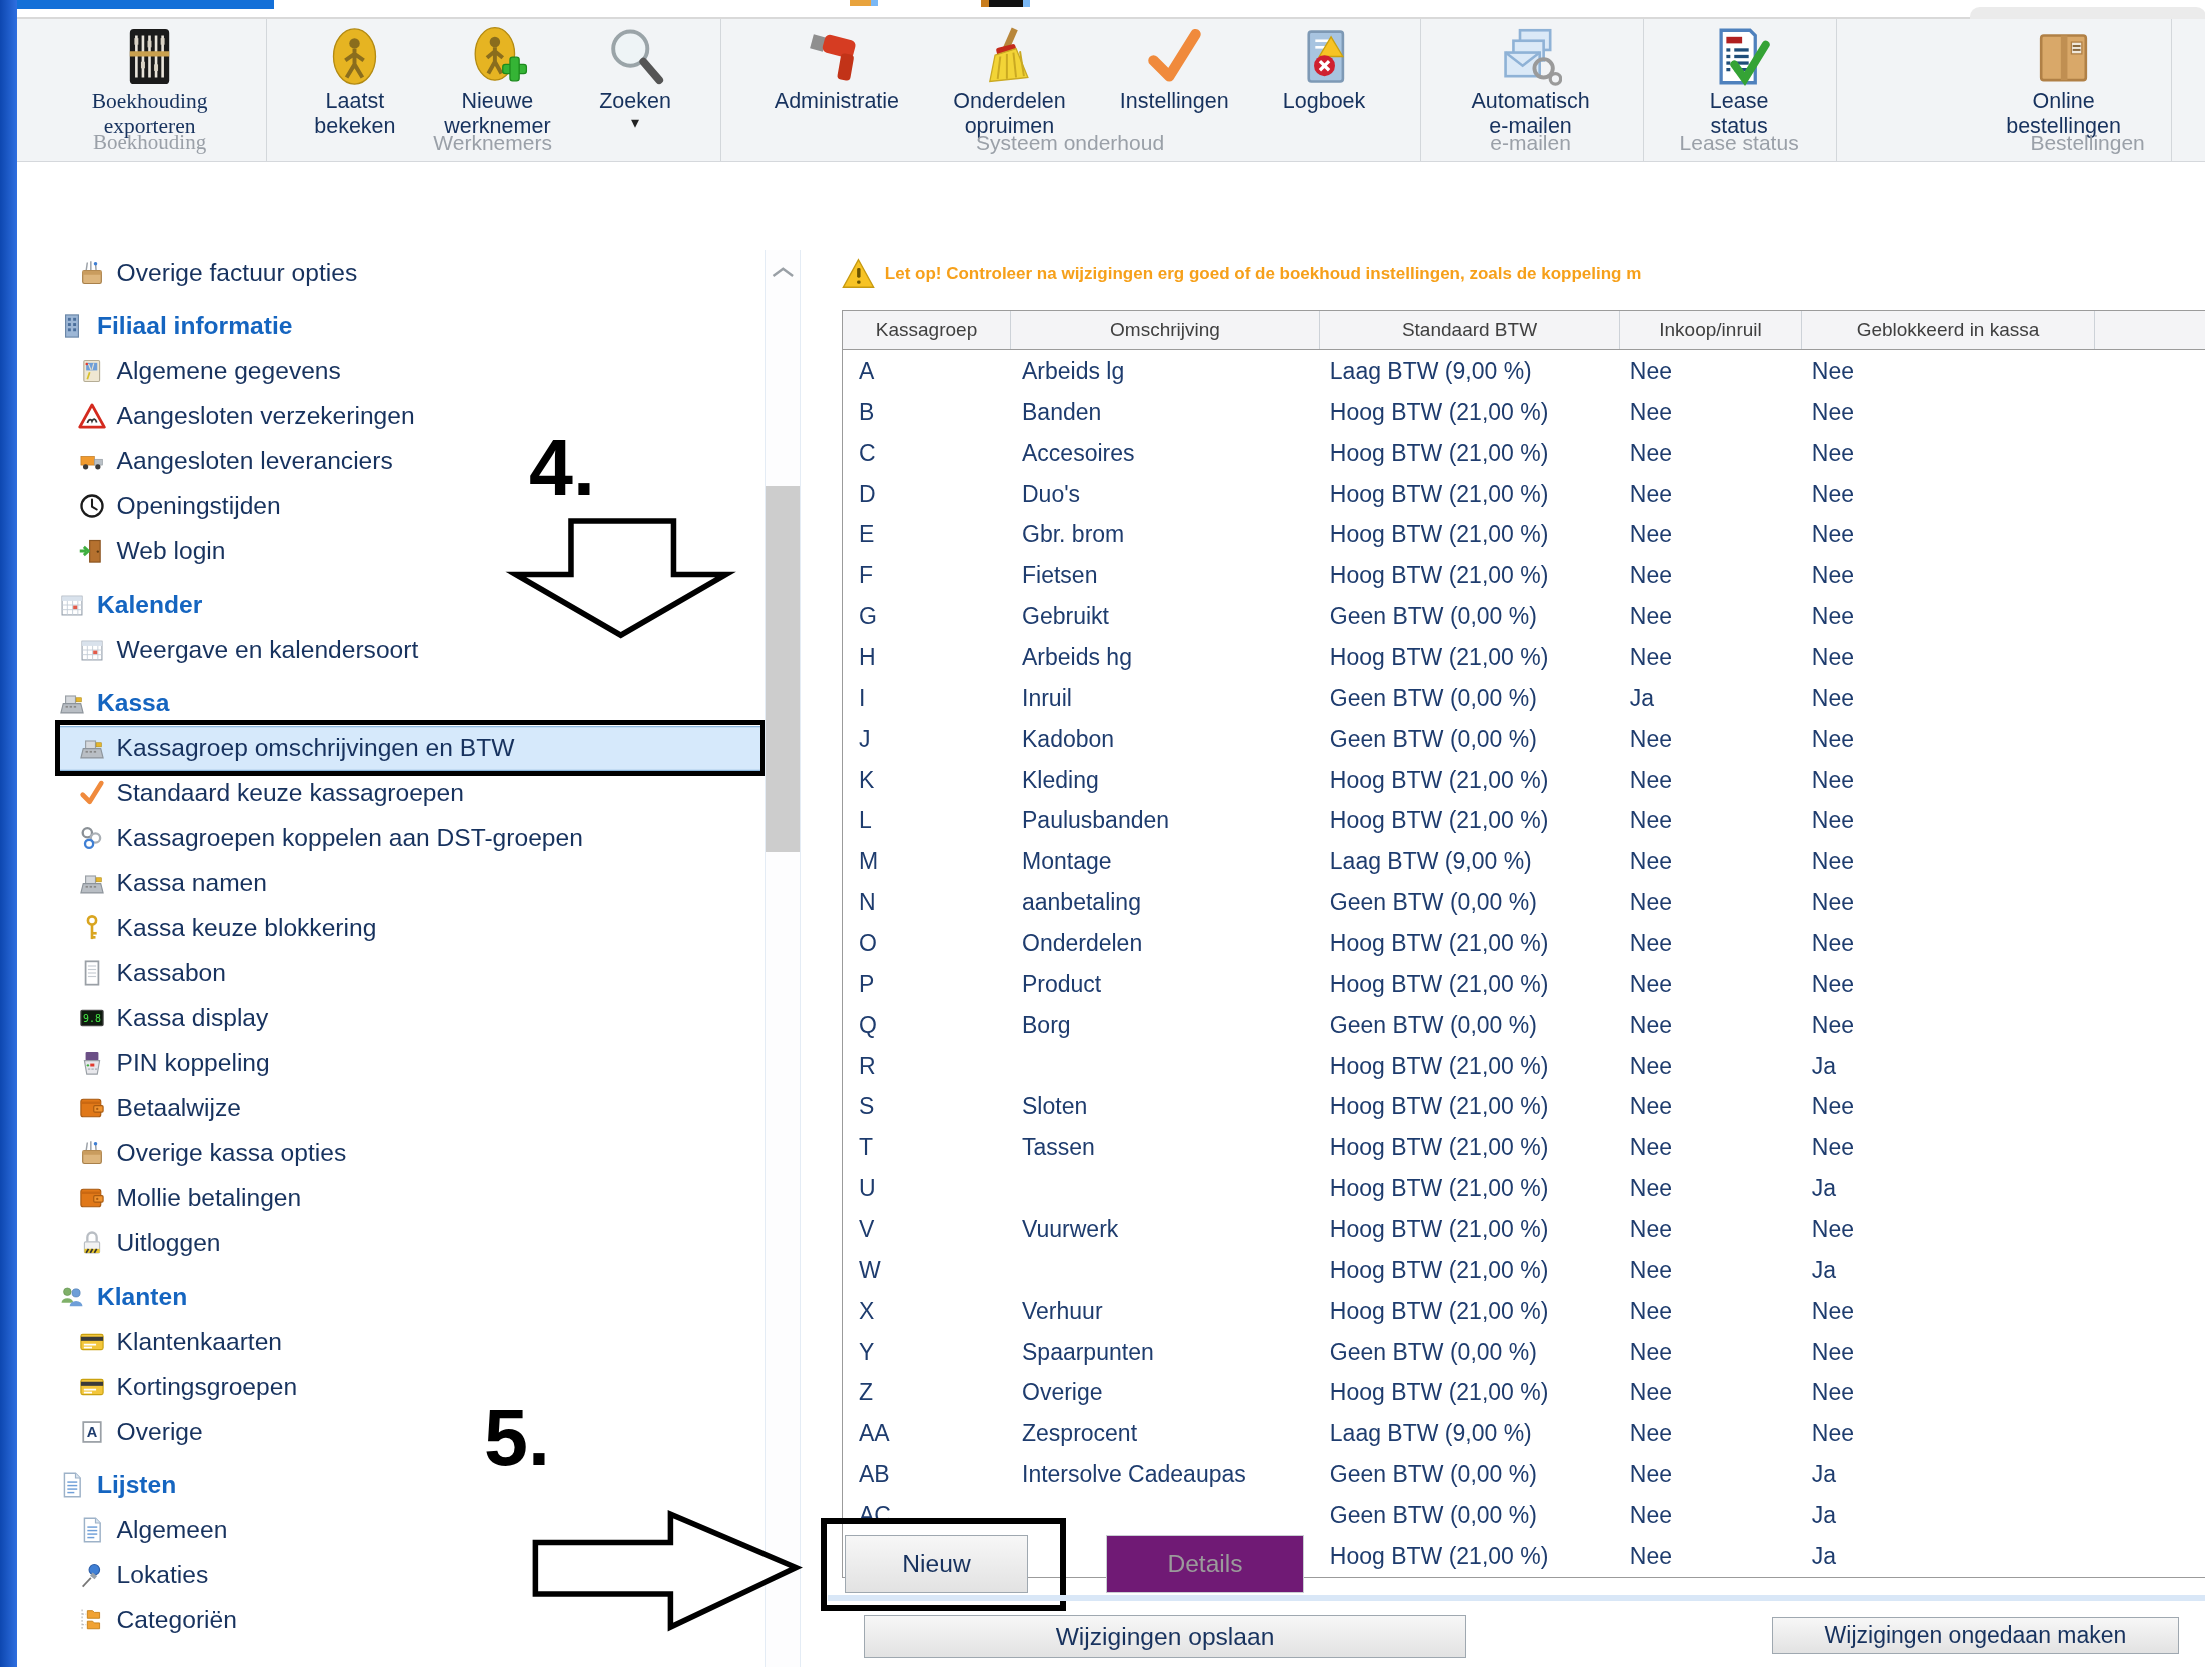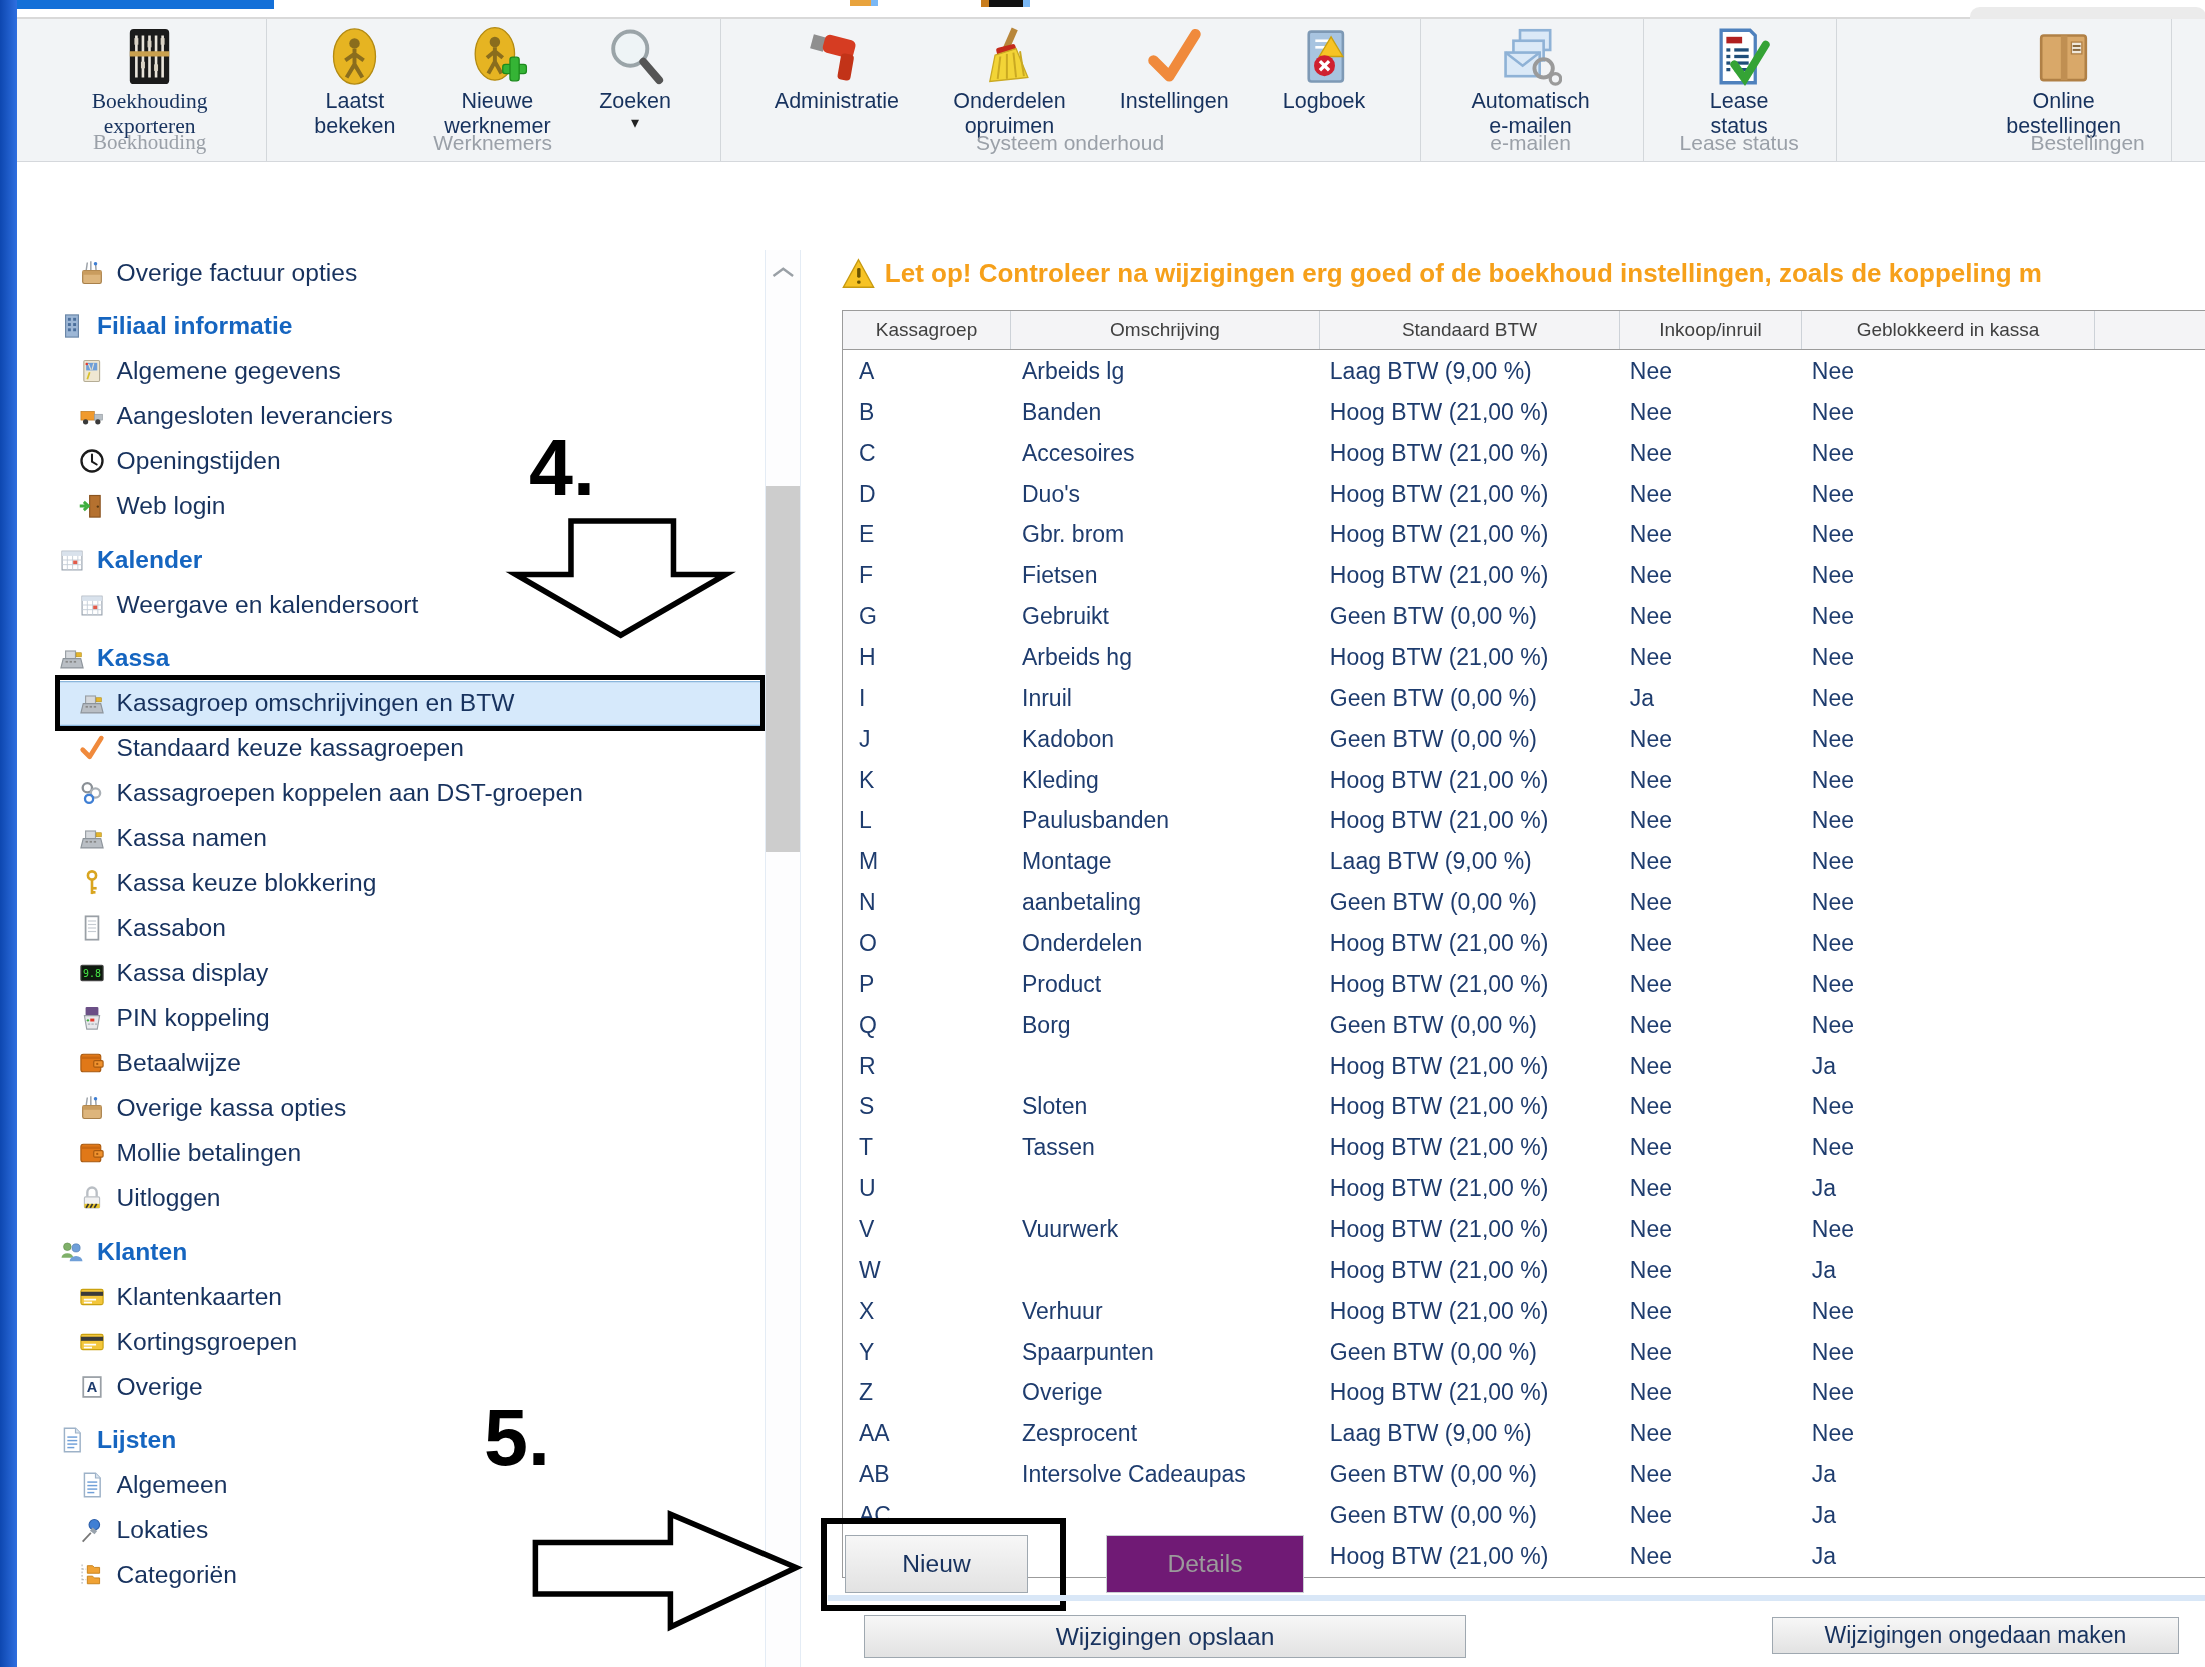--- a/index.html
+++ b/index.html
@@ -42,21 +42,21 @@
 
   
   .vscroll{position:absolute;left:765px;top:250px;width:34px;height:1417px;background:#fdfdfe;
            border-left:1.2px solid #e4ecf5;border-right:1.2px solid #e4ecf5;}
   .vscroll-arrow{height:44px;display:flex;align-items:center;justify-content:center;cursor:pointer;}
   .vscroll-thumb{position:absolute;left:0;right:0;top:236px;height:366px;background:#cdcdcd;cursor:pointer;}
 
   
   .warning{position:absolute;left:842px;top:257px;display:flex;align-items:center;gap:9.8px;}
   .warn-ic{width:33px;height:33px;display:block;}
-  .warn-text{font-size:26px;font-weight:bold;color:#f6a01a;white-space:nowrap;}
+  .warn-text{font-size:17px;font-weight:bold;color:#f6a01a;white-space:nowrap;}
 
   
   .table{position:absolute;left:842px;top:310px;width:1364px;height:1268px;
          border:1.8px solid #9b9b9b;border-right:none;background:#fff;box-sizing:border-box;}
   .t-head{display:grid;grid-template-columns:168px 309px 300px 182px 293px 1fr;height:38px;
           background:#f4f4f6;border-bottom:1.8px solid #9b9b9b;}
   .t-head .hc{display:flex;align-items:center;justify-content:center;font-size:19px;color:#404040;
               border-right:1.2px solid #cdd2d8;white-space:nowrap;overflow:visible;}
   .t-body{position:absolute;top:40px;bottom:0;left:0;right:0;display:flex;flex-direction:column;}
   .t-row{flex:1;display:grid;grid-template-columns:168px 309px 300px 182px 293px 1fr;
@@ -300,20 +300,27 @@
             <rect x="10" y="6" width="27" height="36" rx="2" fill="#efe7d2" stroke="#b5ad96" stroke-width="2"></rect>
             <rect x="14" y="10" width="19" height="13" fill="#6f9fd8"></rect>
             <path d="M18 12 L22 22 M27 11 L24 22" stroke="#e8e2d0" stroke-width="2"></path>
             <line x1="16" y1="38" x2="20" y2="26" stroke="#d8c027" stroke-width="3"></line>
             <circle cx="15" cy="12" r="2.2" fill="#e23b2e"></circle>
           </svg></span>
         <span class="side-label">Algemene gegevens</span>
       </div>
       <div class="side-row item">
         <span class="ic" style="width: 28px; height: 28px; display: block;"><svg viewBox="0 0 48 48" width="100%" height="100%" preserveAspectRatio="xMidYMid meet">
+            <path d="M24 5 L45 43 L3 43 Z" fill="#fff" stroke="#d42a1e" stroke-width="5" stroke-linejoin="round"></path>
+            <path d="M16 36 C19 28 23 30 24 33 C26 28 30 28 32 35" fill="none" stroke="#333" stroke-width="3"></path>
+          </svg></span>
+        <span class="side-label">Aangesloten verzekeringen</span>
+      </div>
+      <div class="side-row item">
+        <span class="ic" style="width: 28px; height: 28px; display: block;"><svg viewBox="0 0 48 48" width="100%" height="100%" preserveAspectRatio="xMidYMid meet">
             <rect x="5" y="16" width="23" height="15" fill="#f09a2e" stroke="#b5701a"></rect>
             <rect x="28" y="21" width="14" height="10" fill="#b9c0c6" stroke="#8d949b"></rect>
             <circle cx="13" cy="34" r="4.5" fill="#3a3a3a"></circle>
             <circle cx="34" cy="34" r="4.5" fill="#3a3a3a"></circle>
           </svg></span>
         <span class="side-label">Aangesloten leveranciers</span>
       </div>
       <div class="side-row item">
         <span class="ic" style="width: 28px; height: 28px; display: block;"><svg viewBox="0 0 48 48" width="100%" height="100%" preserveAspectRatio="xMidYMid meet">
             <circle cx="24" cy="24" r="18" fill="#fff" stroke="#1b1b1b" stroke-width="4"></circle>

